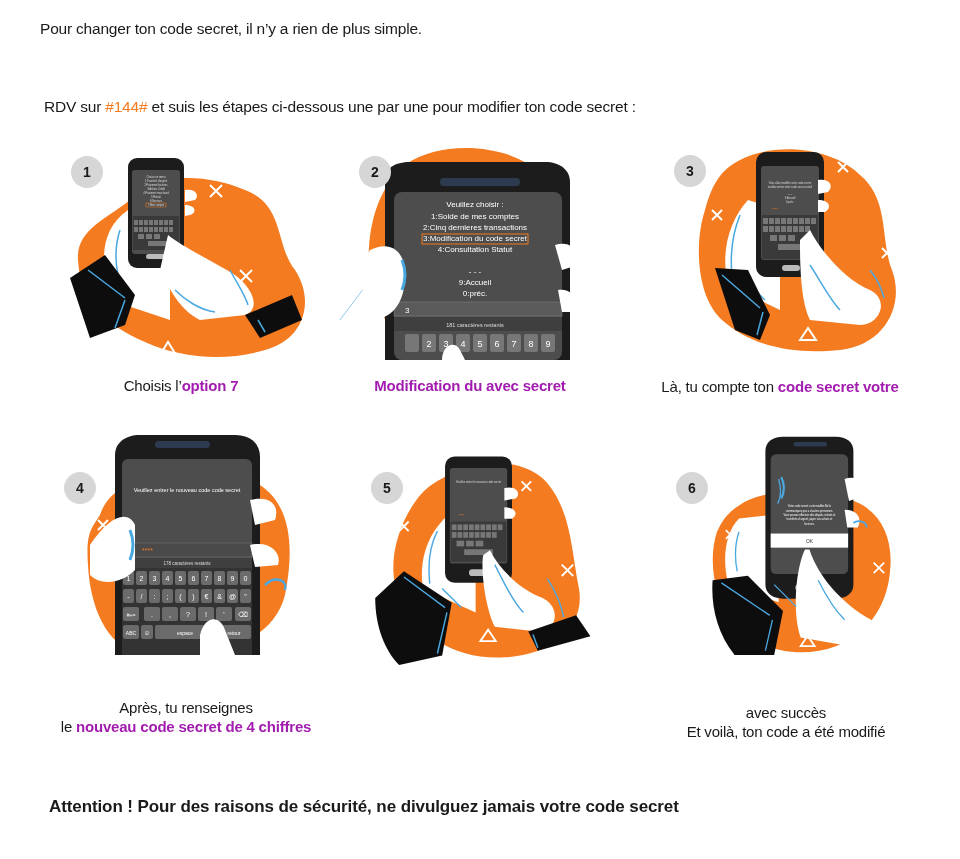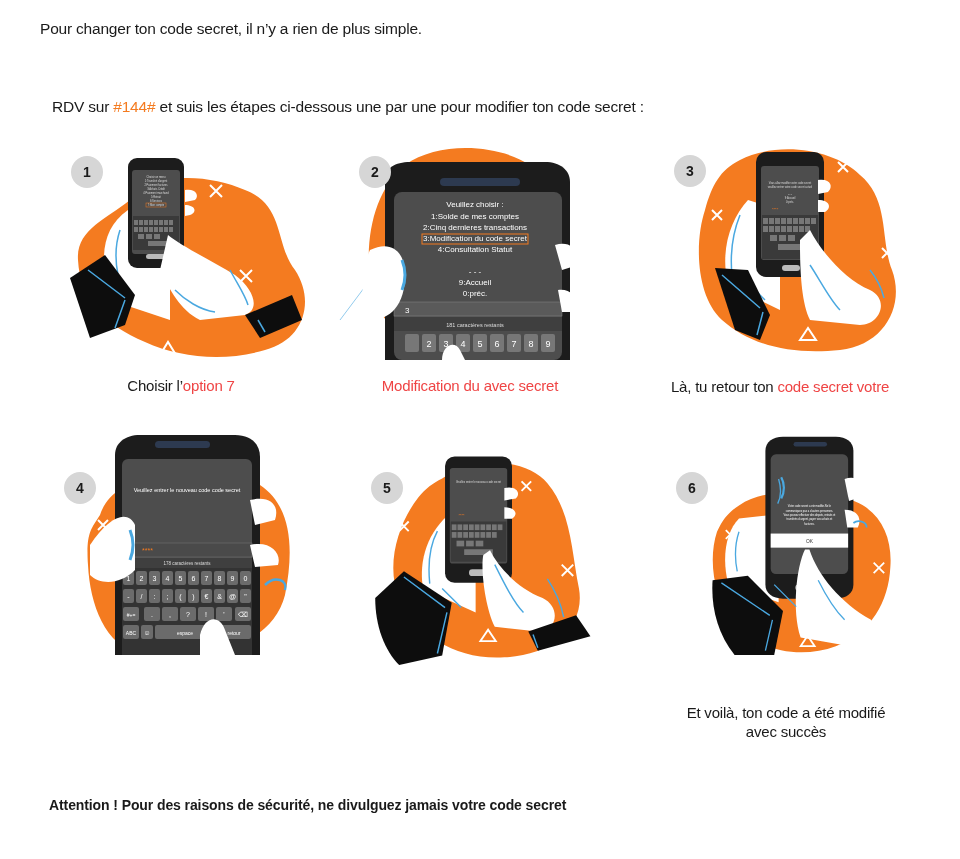--- a/index.html
+++ b/index.html
@@ -1,33 +1,33 @@
 <!DOCTYPE html>
 <html><head>
 <meta charset="utf-8">
 <style>
   * { box-sizing: border-box; margin: 0; padding: 0; }
   html, body { width: 960px; height: 859px; background: #ffffff; overflow: hidden; }
   body { font-family: "Liberation Sans", sans-serif; color: #1a1a1a; position: relative; }
 
   .intro { position: absolute; left: 40px; top: 20px; font-size: 15.5px; letter-spacing: -0.2px; }
-  .subintro { position: absolute; left: 44px; top: 98px; font-size: 15.5px; letter-spacing: -0.2px; margin-left: 8px; }
+  .subintro { position: absolute; left: 44px; top: 98px; font-size: 15.5px; letter-spacing: -0.2px; }
   .accent { color: #f47b20; }
 
   .step { position: absolute; width: 270px; }
   .illus { position: absolute; left: 0; top: 0; width: 270px; height: 220px; }
   .badge {
     position: absolute; width: 32px; height: 32px; border-radius: 50%;
     background: #d6d6d6; color: #1a1a1a; font-weight: bold; font-size: 14px;
     display: flex; align-items: center; justify-content: center;
   }
   .caption { position: absolute; left: 0; width: 270px; text-align: center; font-size: 15px; line-height: 19px; letter-spacing: -0.2px; }
-  .caption .hl { color: #ef4444; font-weight: normal; }
-
-  .warning { position: absolute; left: 49px; top: 797px; font-size: 14px; font-weight: bold; letter-spacing: -0.1px; }
+  .caption .hl { color: #a21caf; font-weight: bold; }
+
+  .warning { position: absolute; left: 49px; top: 797px; font-size: 17px; font-weight: bold; letter-spacing: -0.1px; }
 
   svg text { font-family: "Liberation Sans", sans-serif; }
 </style>
 </head>
 <body>
 
 <div class="intro">Pour changer ton code secret, il n’y a rien de plus simple.</div>
 <div class="subintro">
   <span>RDV sur </span><span class="accent">#144#</span><span> et suis les étapes ci-dessous une par une pour modifier ton code secret :</span>
 </div>
@@ -82,21 +82,21 @@
     <path d="M108 85 C120 95 150 110 175 125 C195 140 200 160 185 165 L140 170 C120 160 110 140 100 120 Z" fill="#fff"></path>
     <path d="M125 40 C135 38 140 45 135 50 L125 52 Z M125 55 C135 55 138 62 130 65 L125 66 Z" fill="#fff"></path>
     <path d="M60 80 C55 95 55 110 58 125 M115 140 C125 150 140 160 155 162 M170 120 C178 135 185 145 188 155" fill="none" stroke="#4aa8e0" stroke-width="1.5"></path>
     <path d="M10 128 L45 105 L75 145 L65 175 L30 188 Z" fill="#0d0d0d"></path>
     <path d="M28 120 L65 148 M65 150 L55 178" stroke="#4aa8e0" stroke-width="1.5"></path>
     <path d="M185 165 L232 145 L242 170 L200 188 Z" fill="#0d0d0d"></path>
     <path d="M198 170 L205 182" stroke="#4aa8e0" stroke-width="1.5"></path>
   </svg>
   <div class="badge" style="left:11px; top:6px;">1</div>
   <div class="caption" style="top:226px; left:-14px;">
-    <span>Choisir l’</span><span class="hl">option 7</span>
+    <span>Choisis l’</span><span class="hl">option 7</span>
   </div>
 </div>
 
 <div class="step" style="left:330px; top:140px; height:280px;">
   <svg class="illus" viewBox="0 0 270 220" width="270" height="220">
     <path d="M75 25 C110 0 170 5 200 25 C230 45 240 90 235 140 C230 190 180 215 130 212 C80 210 45 185 40 140 C35 95 45 50 75 25 Z" fill="#f47b20"></path>
     <path d="M10 180 L40 140" stroke="#4aa8e0" stroke-width="1" opacity="0.6"></path>
     <path d="M55 40 C55 28 65 22 80 22 L215 22 C230 22 240 30 240 42 L240 220 L55 220 Z" fill="#1c1c1c"></path>
     <rect x="110" y="38" width="80" height="8" rx="4" fill="#2d3a50"></rect>
     <rect x="64" y="52" width="168" height="168" rx="8" fill="#4d4d4d"></rect>
@@ -193,21 +193,21 @@
       </g>
     </g>
     <path d="M150 90 C160 110 185 140 210 150 C230 160 220 185 200 185 L150 180 C140 160 140 120 140 100 Z" fill="#fff"></path>
     <path d="M158 40 C170 38 174 46 168 52 L158 54 Z M158 60 C170 60 172 68 165 72 L158 72 Z" fill="#fff"></path>
     <path d="M80 75 C72 95 70 115 72 135 M150 125 C160 140 170 160 180 170 M210 130 C218 140 222 150 224 158 M85 140 L105 160" fill="none" stroke="#4aa8e0" stroke-width="1.5"></path>
     <path d="M55 128 L88 130 L110 175 L100 200 L75 190 Z" fill="#0d0d0d"></path>
     <path d="M62 135 L100 168 M103 172 L97 195" stroke="#4aa8e0" stroke-width="1.5"></path>
   </svg>
   <div class="badge" style="left:14px; top:15px;">3</div>
   <div class="caption" style="top:237px; left:-15px;">
-    <span>Là, tu retour ton </span><span class="hl">code secret votre</span>
+    <span>Là, tu compte ton </span><span class="hl">code secret votre</span>
   </div>
 </div>
 
 <div class="step" style="left:60px; top:435px; height:300px;">
   <svg class="illus" viewBox="0 0 270 220" width="270" height="220">
     <path d="M40 80 C50 50 80 45 100 50 L200 50 C230 70 235 110 225 160 C215 200 170 220 130 220 L80 220 C45 210 30 170 28 130 C26 100 30 95 40 80 Z" fill="#f47b20"></path>
     <path d="M38 85 l10 10 M48 85 l-10 10" stroke="#fff" stroke-width="2"></path>
     <path d="M55 20 C55 8 65 0 80 0 L175 0 C192 0 200 10 200 22 L200 220 L55 220 Z" fill="#1c1c1c"></path>
     <rect x="95" y="6" width="55" height="7" rx="3.5" fill="#2d3a50"></rect>
     <rect x="62" y="24" width="130" height="196" rx="6" fill="#4d4d4d"></rect>
@@ -283,20 +283,24 @@
         <text x="125" y="200" font-size="5">espace</text>
         <text x="174" y="200" font-size="5">retour</text>
     </g>
     <path d="M30 110 C50 80 68 75 75 90 L75 135 C60 150 40 150 30 140 Z" fill="#fff"></path>
     <path d="M70 95 C74 105 74 115 70 125" stroke="#4aa8e0" stroke-width="3" fill="none"></path>
     <path d="M190 65 C210 60 220 70 215 85 L195 90 Z M190 110 C210 105 222 118 218 130 L195 132 Z" fill="#fff"></path>
     <path d="M205 150 C215 140 228 145 225 155" stroke="#4aa8e0" stroke-width="2.5" fill="none"></path>
     <path d="M140 200 C145 180 160 180 165 195 L175 220 L140 220 Z" fill="#fff"></path>
   </svg>
   <div class="badge" style="left:4px; top:37px;">4</div>
+  <div class="caption" style="top:263px; left:-9px;">
+    <div>Après, tu renseignes</div>
+    <div><span>le </span><span class="hl">nouveau code secret de 4 chiffres</span></div>
+  </div>
 </div>
 
 <div class="step" style="left:355px; top:445px; height:290px;">
   <svg class="illus" viewBox="0 0 270 230" width="270" height="230">
     <path d="M85 35 C120 10 175 15 195 40 C220 70 220 110 228 150 C235 190 200 220 150 222 C100 225 60 200 40 160 C25 125 40 80 60 55 C68 45 75 40 85 35 Z" fill="#f47b20"></path>
     <path d="M168 38 l10 10 M178 38 l-10 10" stroke="#fff" stroke-width="2"></path>
     <path d="M40 80 l10 10 M50 80 l-10 10" stroke="#fff" stroke-width="2"></path>
     <path d="M210 125 l12 12 M222 125 l-12 12" stroke="#fff" stroke-width="2"></path>
     <path d="M125 205 l8 -12 l8 12 z" fill="none" stroke="#fff" stroke-width="2"></path>
     <path d="M95 70 C70 90 60 120 65 150 L120 175 L120 80 Z" fill="#fff"></path>
@@ -367,18 +371,18 @@
     <path d="M180 50 C195 45 205 55 200 70 L185 75 Z M180 85 C195 85 200 95 195 105 L183 105 Z" fill="#fff"></path>
     <path d="M190 100 C195 96 205 98 205 105" stroke="#4aa8e0" stroke-width="2" fill="none"></path>
     <path d="M140 130 C150 160 175 190 210 210 C215 225 200 240 175 238 L130 230 C120 200 125 150 135 130 Z" fill="#fff"></path>
     <path d="M105 50 C108 60 108 70 104 78 M60 110 C55 125 55 140 58 155 M150 165 C160 185 170 200 180 210 M100 170 L125 195" fill="none" stroke="#4aa8e0" stroke-width="1.5"></path>
     <path d="M108 48 C112 55 112 65 108 72" stroke="#4aa8e0" stroke-width="2.5" fill="none"></path>
     <path d="M30 165 L70 160 L110 200 L100 250 L55 250 C35 225 28 195 30 165 Z" fill="#0d0d0d"></path>
     <path d="M40 168 L95 205 M98 210 L90 245" stroke="#4aa8e0" stroke-width="1.5"></path>
   </svg>
   <div class="badge" style="left:6px; top:37px;">6</div>
   <div class="caption" style="top:268px; left:-19px;">
+    <div>avec succès</div>
     <div>Et voilà, ton code a été modifié</div>
-    <div>avec succès</div>
   </div>
 </div>
 
 <div class="warning">Attention ! Pour des raisons de sécurité, ne divulguez jamais votre code secret</div>
 
 </body></html>

